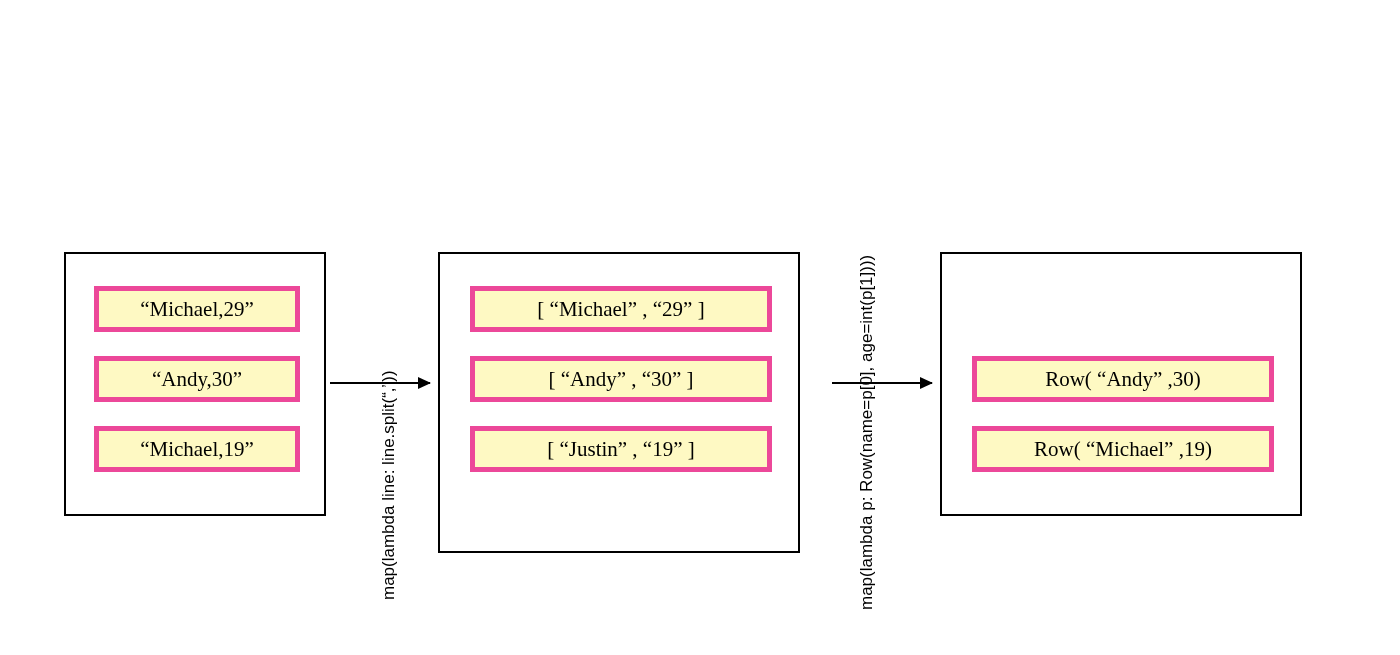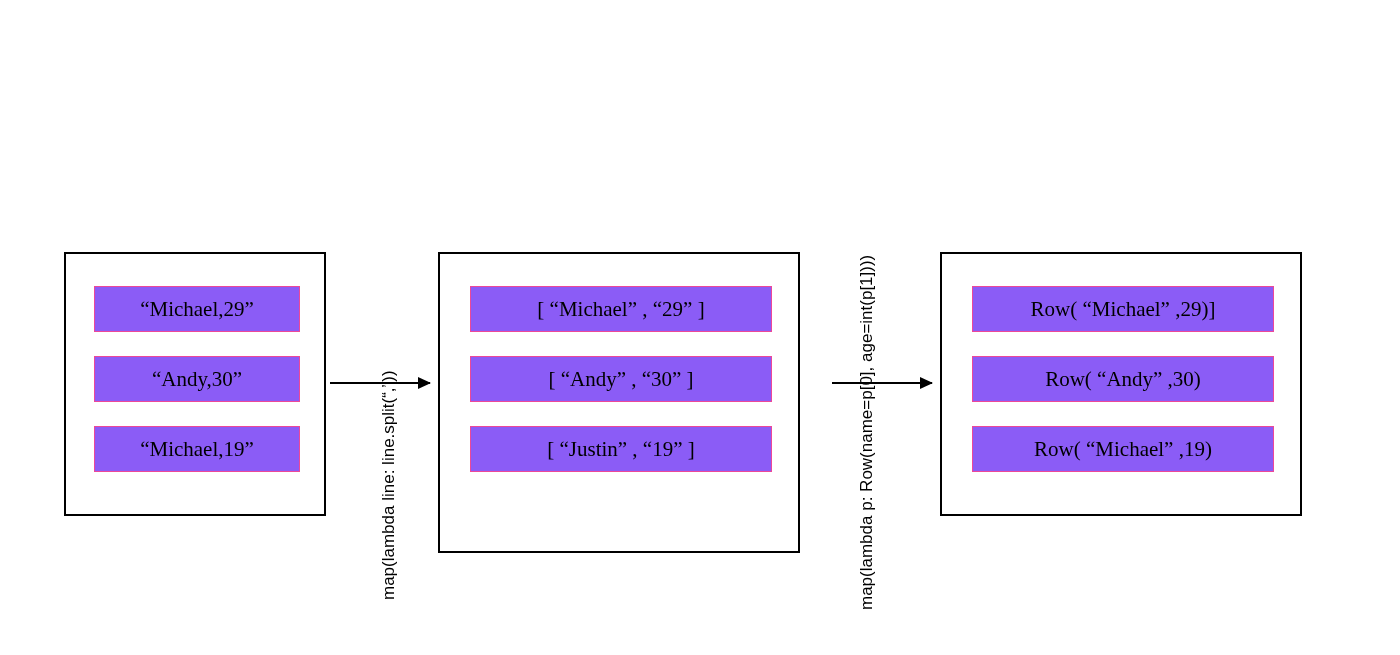--- a/index.html
+++ b/index.html
@@ -26,22 +26,22 @@
     background: #ffffff;
     box-sizing: border-box;
   }
   .stage-1 { left: 64px;  top: 252px; width: 262px; height: 264px; }
   .stage-2 { left: 438px; top: 252px; width: 362px; height: 301px; }
   .stage-3 { left: 940px; top: 252px; width: 362px; height: 264px; }
 
   
   .item {
     position: absolute;
-    border: 1px solid #ec4899;
-    background: #8b5cf6;
+    border: 5px solid #ec4899;
+    background: #fef9c3;
     box-sizing: border-box;
     display: flex;
     align-items: center;
     justify-content: center;
     font-size: 21px;
     line-height: 1;
     white-space: nowrap;
   }
   .stage-1 .item { left: 28px; width: 206px; height: 46px; }
   .stage-2 .item { left: 30px; width: 302px; height: 46px; }
@@ -100,18 +100,17 @@
   <div class="stage stage-2">
     <div class="item row-0">[ “Michael” , “29” ]</div>
     <div class="item row-1">[ “Andy” , “30” ]</div>
     <div class="item row-2">[ “Justin” , “19” ]</div>
   </div>
 
   <div class="arrow arrow-2"></div>
   <div class="vlabel vlabel-2">map(lambda p: Row(name=p[0], age=int(p[1])))</div>
 
   <div class="stage stage-3">
-    <div class="item row-0">Row( “Michael” ,29)]</div>
     <div class="item row-1">Row( “Andy” ,30)</div>
     <div class="item row-2">Row( “Michael” ,19)</div>
   </div>
 
 </div>
 
 </body></html>

